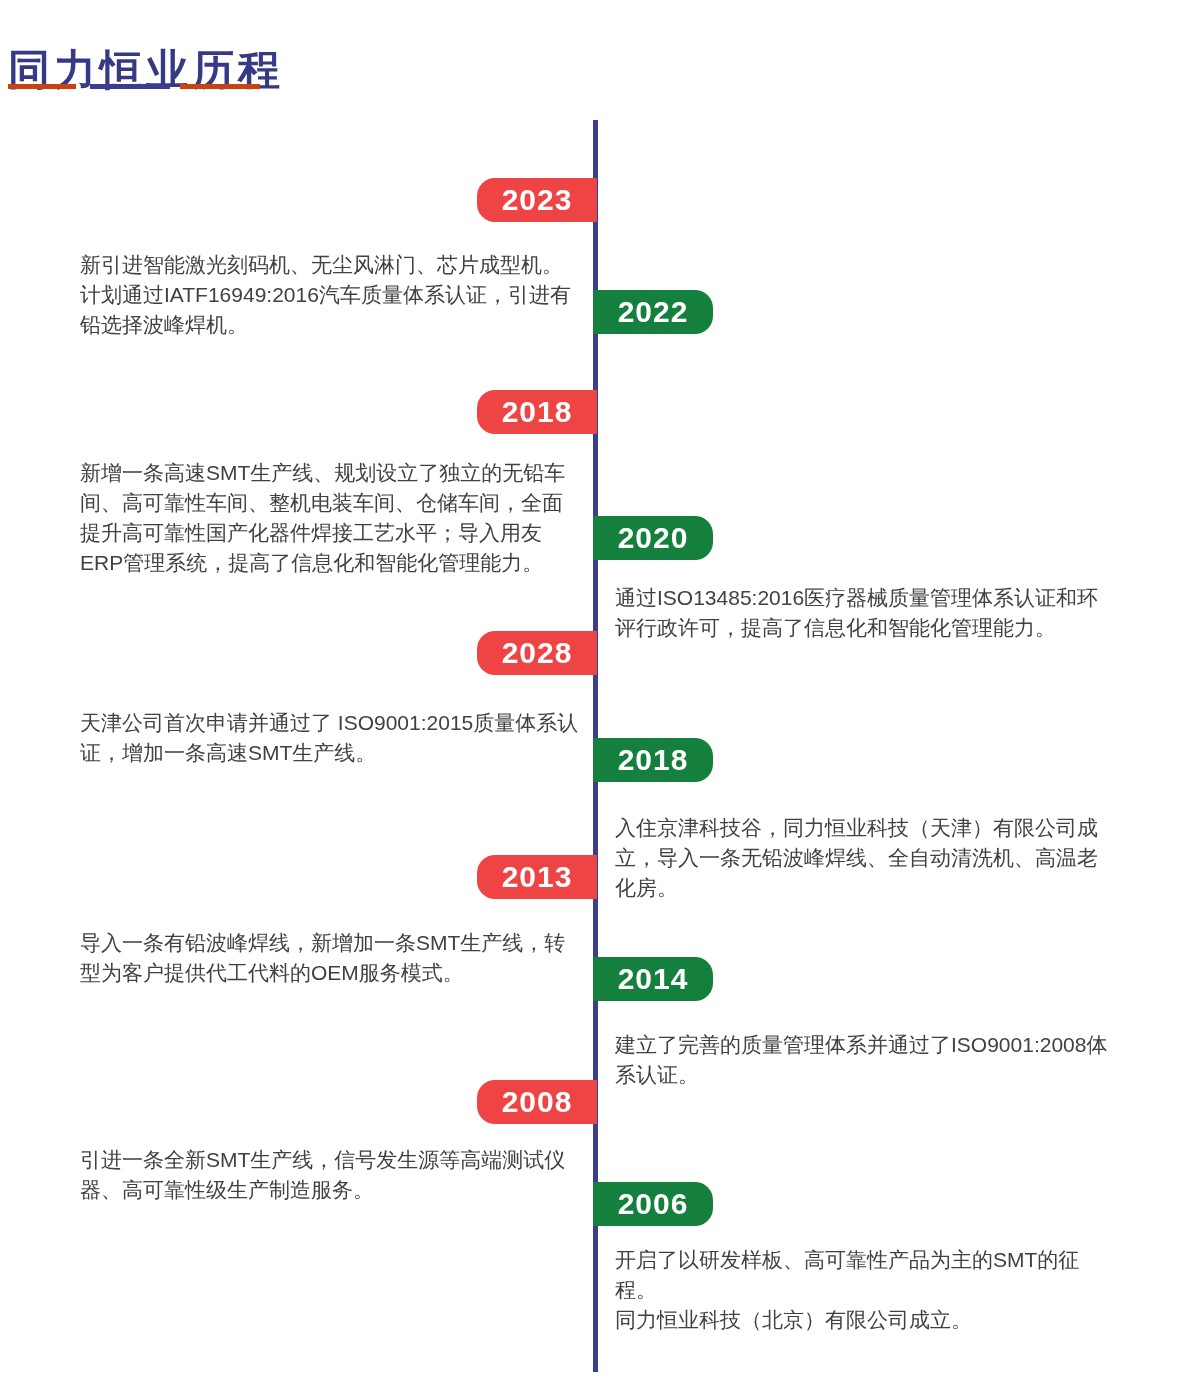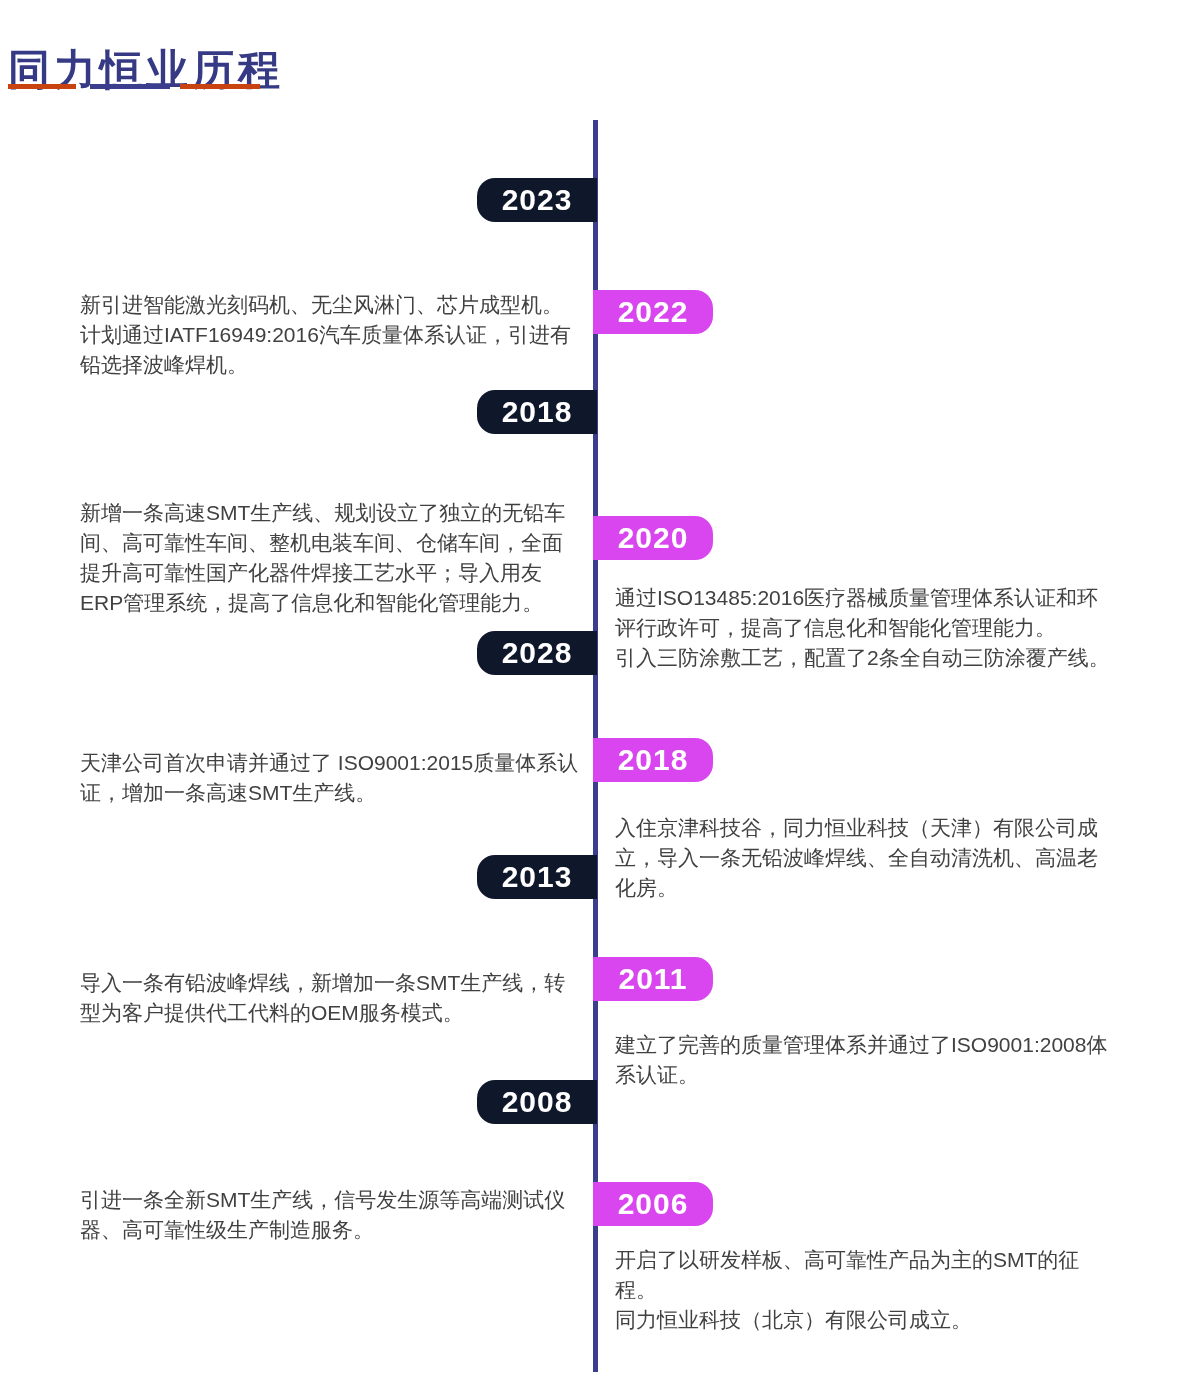--- a/index.html
+++ b/index.html
@@ -29,33 +29,33 @@
   .timeline-line{
     position:absolute;left:593px;top:120px;width:5px;height:1252px;
     background:#3B3E8C;z-index:1;
   }
   .badge{
     position:absolute;width:120px;height:44px;z-index:2;
     color:#ffffff;font-size:30px;font-weight:bold;
     line-height:44px;text-align:center;letter-spacing:1px;
   }
   .badge.left{
-    left:477px;background:#0f172a;
+    left:477px;background:#ef4444;
     border-radius:18px 0 0 18px;
   }
   .badge.right{
-    left:593px;background:#d946ef;
+    left:593px;background:#15803d;
     border-radius:0 18px 18px 0;
   }
   .text-block{
     position:absolute;z-index:2;
     color:#414141;font-size:21px;line-height:30px;
     text-align:left;
   }
-  .text-block.left{left:80px;width:502px;margin-top:40px;}
+  .text-block.left{left:80px;width:502px;}
   .text-block.right{left:615px;width:496px;}
   .text-block p{margin:0;padding:0;}
 </style>
 </head>
 <body>
 
 <div class="page">
 
   <div class="page-title">同力恒业历程</div>
   <div class="title-underlines">
@@ -74,39 +74,38 @@
   <div class="badge right" style="top:290px">2022</div>
 
   <div class="badge left" style="top:390px">2018</div>
   <div class="text-block left" style="top:458px">
     <p>新增一条高速SMT生产线、规划设立了独立的无铅车间、高可靠性车间、整机电装车间、仓储车间，全面提升高可靠性国产化器件焊接工艺水平；导入用友ERP管理系统，提高了信息化和智能化管理能力。</p>
   </div>
 
   <div class="badge right" style="top:516px">2020</div>
   <div class="text-block right" style="top:583px">
     <p>通过ISO13485:2016医疗器械质量管理体系认证和环评行政许可，提高了信息化和智能化管理能力。</p>
-    <p>引入三防涂敷工艺，配置了2条全自动三防涂覆产线。</p>
   </div>
 
   <div class="badge left" style="top:631px">2028</div>
   <div class="text-block left" style="top:708px">
     <p>天津公司首次申请并通过了 ISO9001:2015质量体系认证，增加一条高速SMT生产线。</p>
   </div>
 
   <div class="badge right" style="top:738px">2018</div>
   <div class="text-block right" style="top:813px">
     <p>入住京津科技谷，同力恒业科技（天津）有限公司成立，导入一条无铅波峰焊线、全自动清洗机、高温老化房。</p>
   </div>
 
   <div class="badge left" style="top:855px">2013</div>
   <div class="text-block left" style="top:928px">
     <p>导入一条有铅波峰焊线，新增加一条SMT生产线，转型为客户提供代工代料的OEM服务模式。</p>
   </div>
 
-  <div class="badge right" style="top:957px">2011</div>
+  <div class="badge right" style="top:957px">2014</div>
   <div class="text-block right" style="top:1030px">
     <p>建立了完善的质量管理体系并通过了ISO9001:2008体系认证。</p>
   </div>
 
   <div class="badge left" style="top:1080px">2008</div>
   <div class="text-block left" style="top:1145px">
     <p>引进一条全新SMT生产线，信号发生源等高端测试仪器、高可靠性级生产制造服务。</p>
   </div>
 
   <div class="badge right" style="top:1182px">2006</div>

